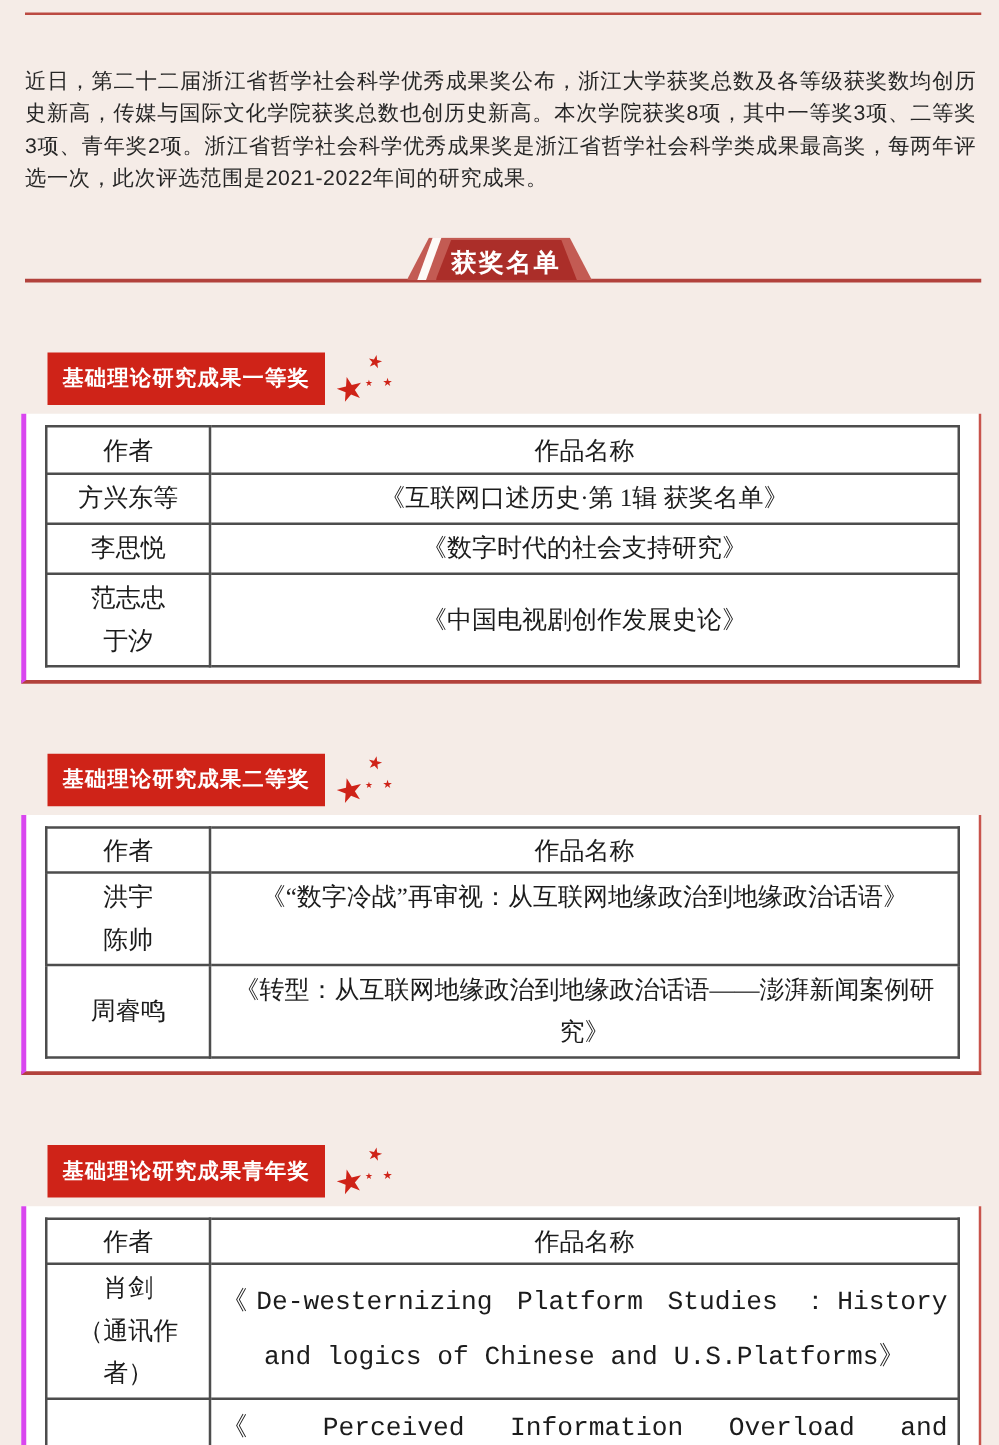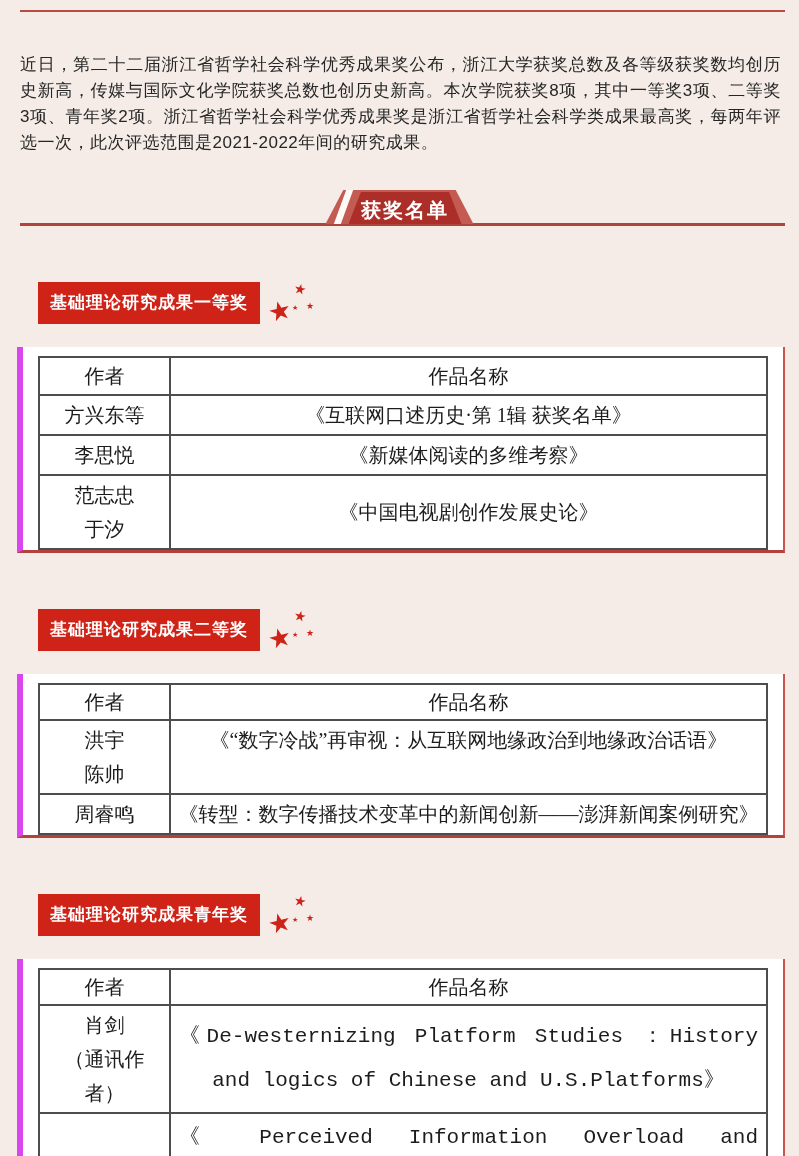--- a/index.html
+++ b/index.html
@@ -98,26 +98,26 @@
     color: #cf2318;
   }
   .stars span { position: absolute; line-height: 1; }
   .star-big   { font-size: 26px; left: 0;  bottom: 0;  transform: rotate(-14deg); }
   .star-med   { font-size: 14px; left: 26px; top: 0;  transform: rotate(12deg); }
   .star-small { font-size: 9px;  left: 38px; top: 20px; }
   .star-tiny  { font-size: 7px;  left: 24px; top: 22px; }
 
   
   .card {
-    margin-top: 23px;
+    margin-top: 7px;
     background: #ffffff;
-    border-left: 6px solid #d946ef;
+    border-left: 4px solid #d946ef;
     border-right: 2px solid #c8544c;
     border-bottom: 3px solid #b2423c;
-    padding: 9px 15px 0 15px;
+    padding: 9px 15px 10px 15px;
   }
 
   table.award-table {
     width: 100%;
     border-collapse: collapse;
     font-family: "Liberation Serif", "DejaVu Serif", serif;
     color: #1c1c1c;
     table-layout: fixed;
   }
   .award-table th, .award-table td {
@@ -197,21 +197,21 @@
             <tr class="rh-a">
           <th>作者</th>
           <th>作品名称</th>
         </tr>
         <tr class="rh-a">
           <td class="author">方兴东等</td>
           <td class="work">《互联网口述历史·第 1辑 获奖名单》</td>
         </tr>
         <tr class="rh-a">
           <td class="author">李思悦</td>
-          <td class="work">《新媒体阅读的多维考察》</td>
+          <td class="work">《数字时代的社会支持研究》</td>
         </tr>
         <tr class="rh-b">
           <td class="author">范志忠
 于汐</td>
           <td class="work">《中国电视剧创作发展史论》</td>
         </tr>
       </tbody>
         </table>
     </div>
   </section>
@@ -237,21 +237,21 @@
           <th>作者</th>
           <th>作品名称</th>
         </tr>
         <tr class="rh-c">
           <td class="author">洪宇
 陈帅</td>
           <td class="work vtop">《“数字冷战”再审视：从互联网地缘政治到地缘政治话语》</td>
         </tr>
         <tr class="rh-d">
           <td class="author">周睿鸣</td>
-          <td class="work">《转型：数字传播技术变革中的新闻创新——澎湃新闻案例研究》</td>
+          <td class="work">《转型：从互联网地缘政治到地缘政治话语——澎湃新闻案例研究》</td>
         </tr>
       </tbody>
         </table>
     </div>
   </section>
 
   <section class="award-section">
     <div class="section-head-row">
       <div class="section-label">基础理论研究成果青年奖</div>
       <div class="stars">

